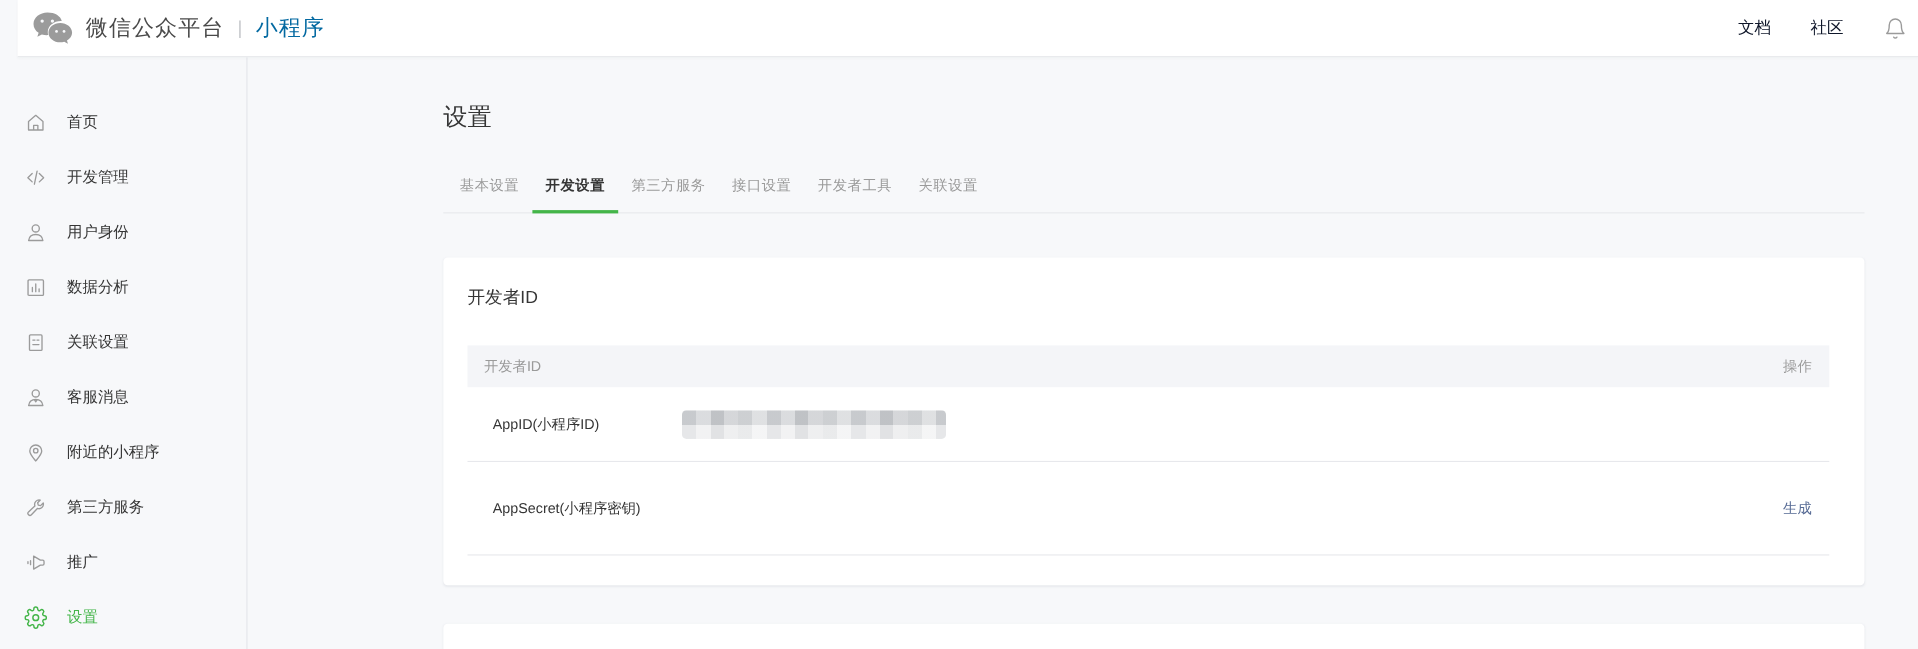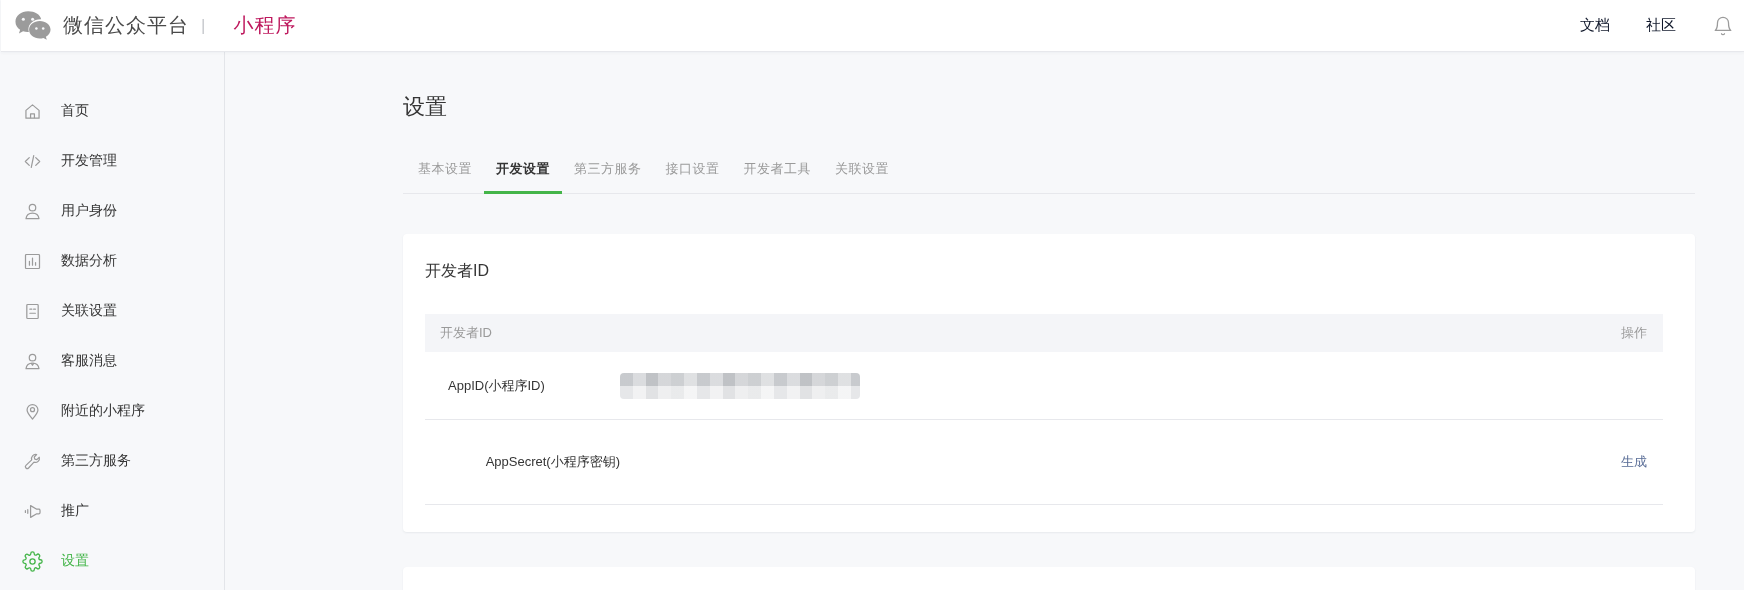--- a/index.html
+++ b/index.html
@@ -5,29 +5,29 @@
   * { margin:0; padding:0; box-sizing:border-box; }
   html,body { background:#e9eaee; }
   #app {
     position:relative; width:1744px; height:590px; overflow:hidden;
     background:#f7f8fa;
     font-family:"Liberation Sans","DejaVu Sans",sans-serif;
     color:#353535;
   }
   
   .topbar {
-    position:absolute; top:0; left:1px; right:0; height:52px;
+    position:absolute; top:0; left:16px; right:0; height:52px;
     background:#ffffff; border-bottom:1px solid #e7e8ec;
     box-shadow:0 1px 3px rgba(60,70,90,.05);
     display:flex; align-items:center; padding:0 0 0 12px; z-index:5;
   }
   .logo { width:40px; height:34px; margin-right:10px; flex:none; cursor:pointer; }
   .brand { font-size:20px; color:#4a4a4a; letter-spacing:1px; }
   .brand-sep { color:#c6c8cc; font-size:17px; margin:0 12px; font-weight:400; }
-  .product { font-size:20px; color:#be185d; letter-spacing:1px;margin-left:16px; }
+  .product { font-size:20px; color:#0369a1; letter-spacing:1px; }
   .topbar-right { margin-left:auto; display:flex; align-items:center; }
   .top-link { font-size:15px; color:#0f172a; margin-right:36px; cursor:pointer; }
   .bell { width:22px; height:22px; margin-right:10px; cursor:pointer; }
 
   
   .sidebar {
     position:absolute; top:52px; left:0; bottom:0; width:225px;
     border-right:1px solid #e3e5e9; padding-top:34px;
   }
   .side-item {
@@ -71,21 +71,21 @@
   .tbl-head {
     height:38px; background:#f4f5f8; display:flex; align-items:center;
     padding:0 16px 0 15px; font-size:13px; color:#9a9a9a;
   }
   .tbl-head .grow { flex:1; }
   .row {
     display:flex; align-items:center; border-bottom:1px solid #e7e8ec;
     padding:0 16px 0 23px; font-size:13px; color:#353535;
   }
   .row-appid { height:68px; }
-  .row-appsecret { height:85px;text-align:right; }
+  .row-appsecret { height:85px; }
   .row .label { width:172px; flex:none; }
   .row .grow { flex:1; }
   .mosaic {
     width:240px; height:26px; border-radius:4px;
     background:
       repeating-linear-gradient(0deg, rgba(255,255,255,.45) 0 13px, rgba(110,116,124,.10) 13px 26px),
       repeating-linear-gradient(90deg, #d2d4d7 0 13px, #e7e8ea 13px 26px, #c9cbce 26px 38px, #e1e2e4 38px 51px, #d8dadc 51px 64px, #ecedee 64px 77px);
   }
   .gen-link { color:#576b95; font-size:13px; cursor:pointer; }
   .card-next {

